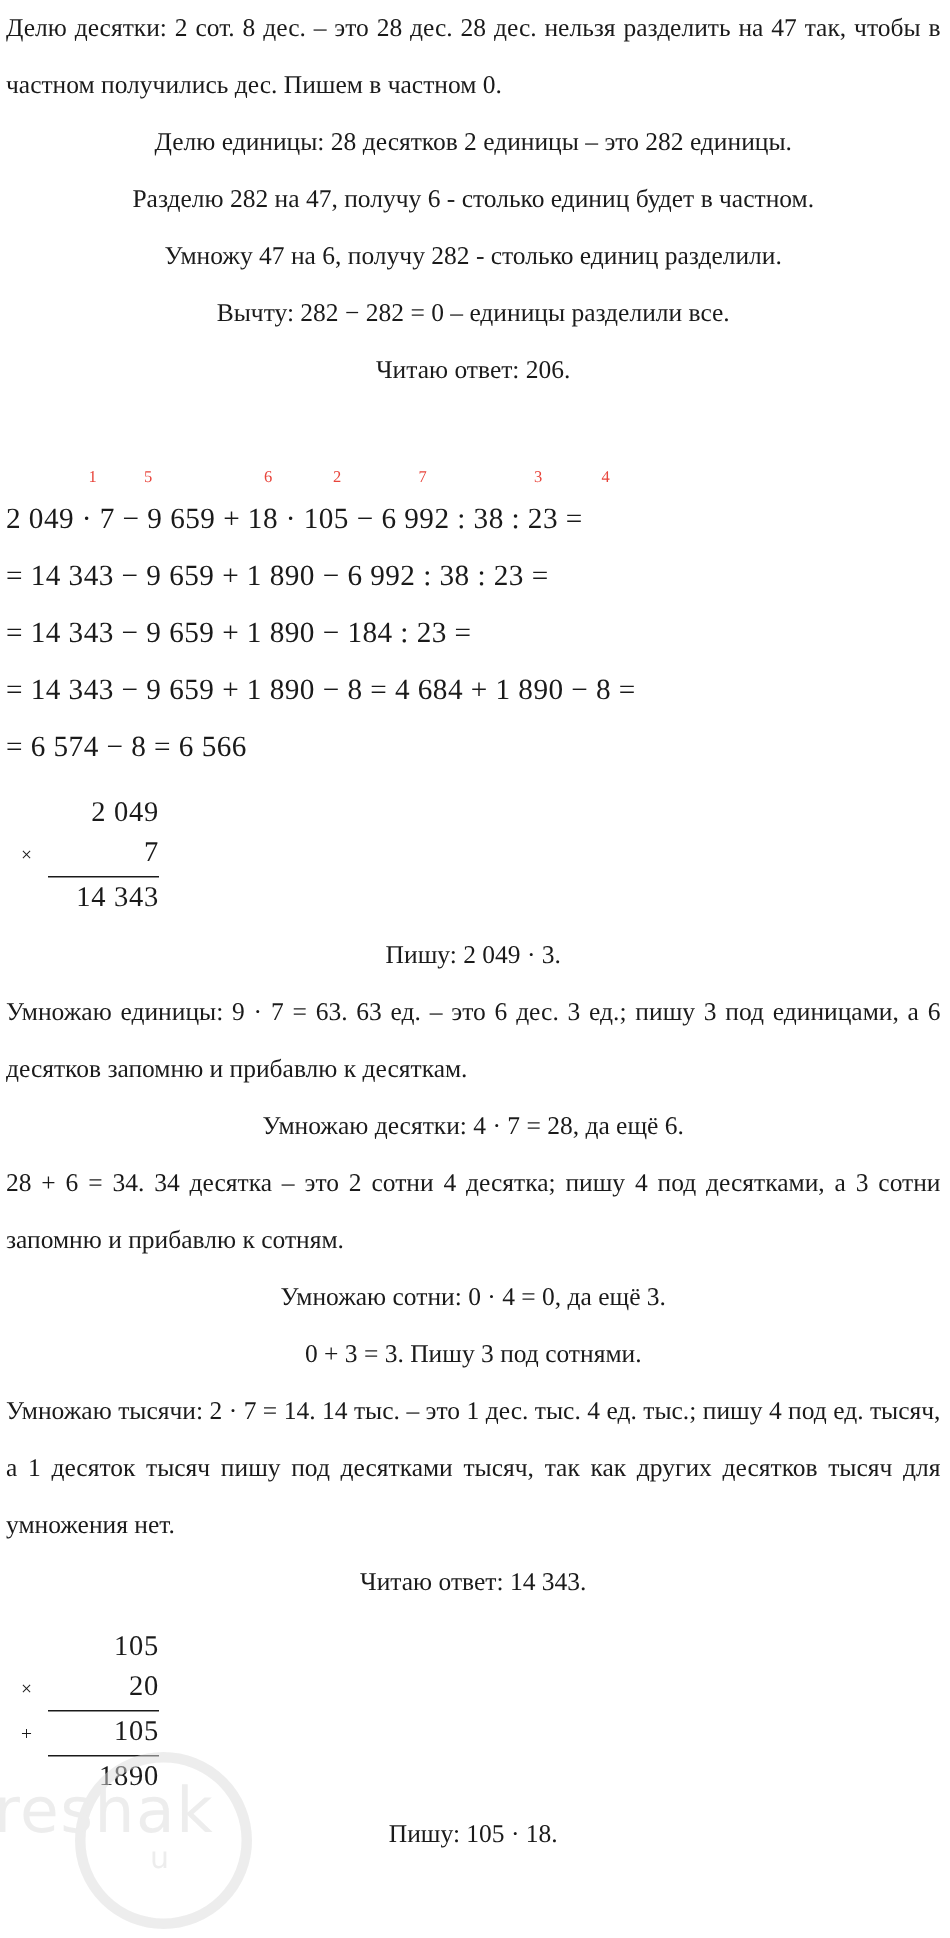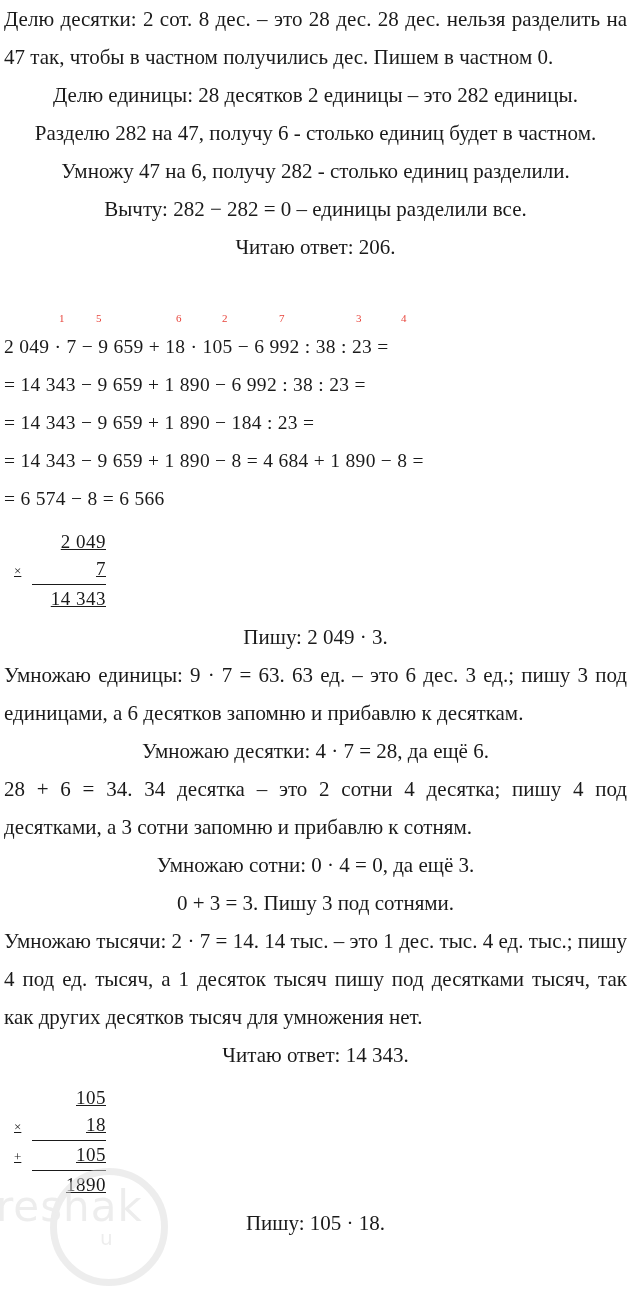--- a/index.html
+++ b/index.html
@@ -16,21 +16,21 @@
     overflow: hidden;
   }
   .page {
     position: relative;
     width: 633px;
     height: 1292px;
     padding: 0;
     box-sizing: border-box;
   }
   .para {
-    font-size: 21px;
+    font-size: 17px;
     line-height: 38px;
     margin: 0 6px 0 4px;
     text-align: justify;
     text-justify: inter-word;
   }
   .para.nojust { text-align: center; }
   .block-gap-lg { height: 46px; }
 
   .expr-wrap {
     position: relative;
@@ -51,21 +51,20 @@
     font-size: 19.5px;
     line-height: 38px;
     white-space: nowrap;
     letter-spacing: 0.3px;
   }
 
   .colmath {
     margin: 10px 12px 6px 14px;
     font-size: 19px;
     line-height: 27px;
-    text-decoration: underline;
   }
   .colmath .row {
     display: flex;
     align-items: baseline;
   }
   .colmath .op {
     width: 18px;
     font-size: 13px;
     text-align: left;
     color: #1a1a1a;
@@ -175,21 +174,21 @@
     <p class="para nojust">Читаю ответ: 14 343.</p>
   </div>
 
   <div class="colmath">
     <div class="row">
       <span class="op"></span>
       <span class="num">105</span>
     </div>
     <div class="row">
       <span class="op">×</span>
-      <span class="num ruled">18</span>
+      <span class="num ruled">20</span>
     </div>
     <div class="row">
       <span class="op">+</span>
       <span class="num ruled">105</span>
     </div>
     <div class="row">
       <span class="op"></span>
       <span class="num">1890</span>
     </div>
   </div>

